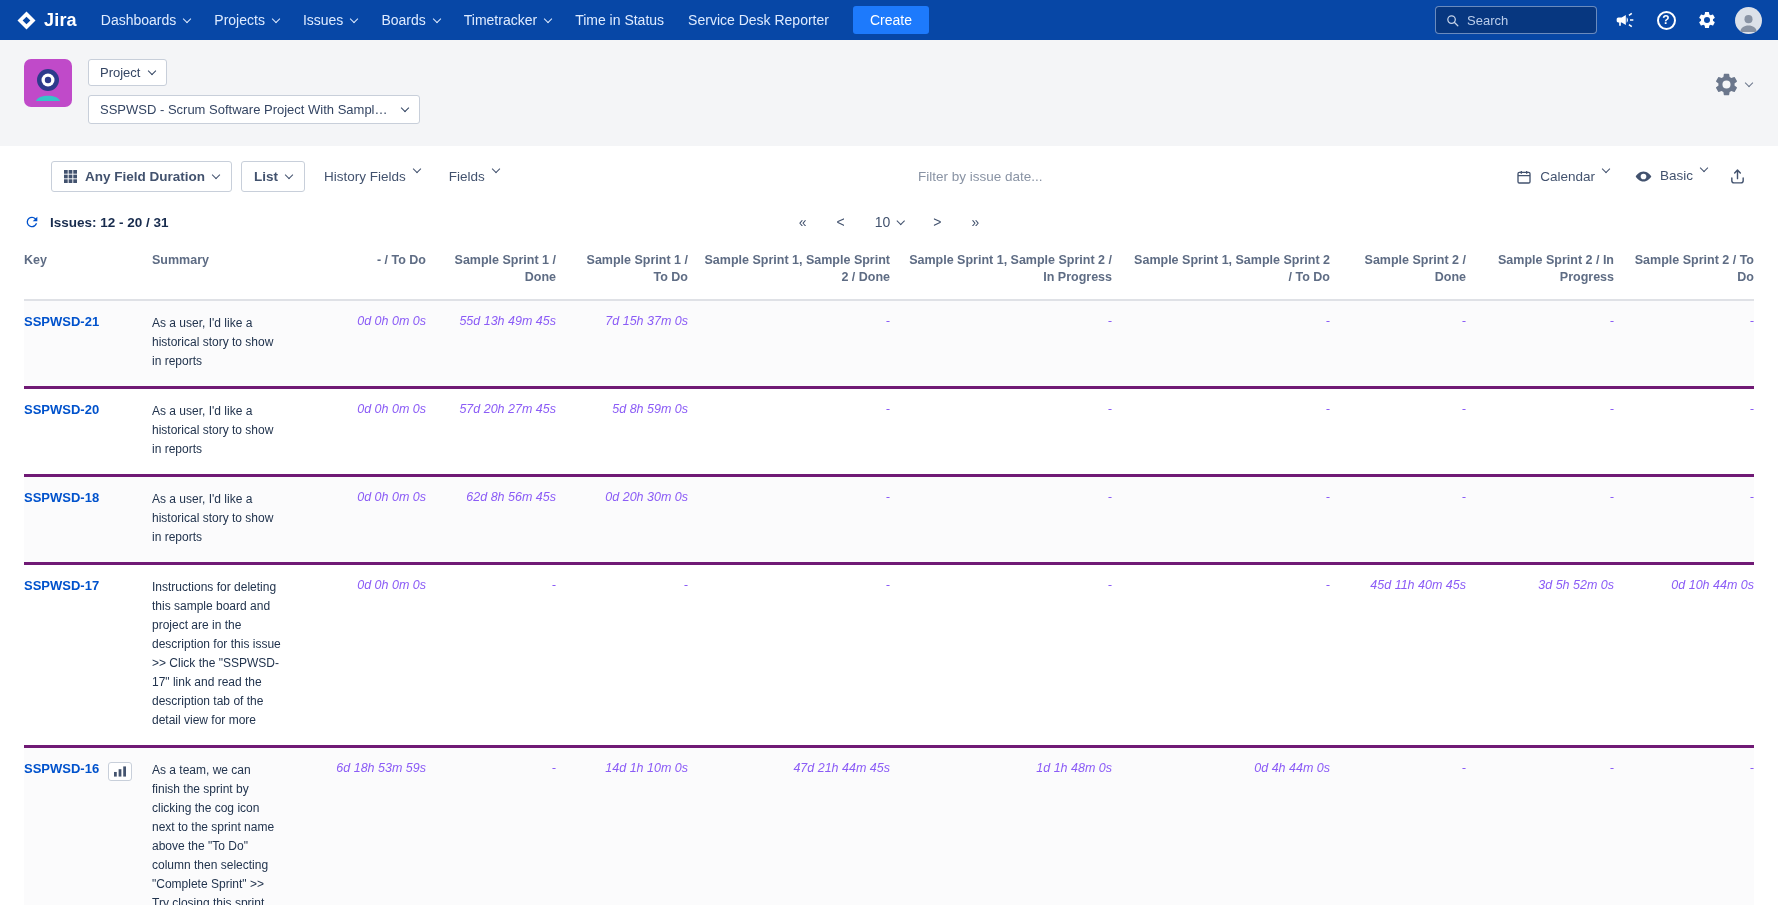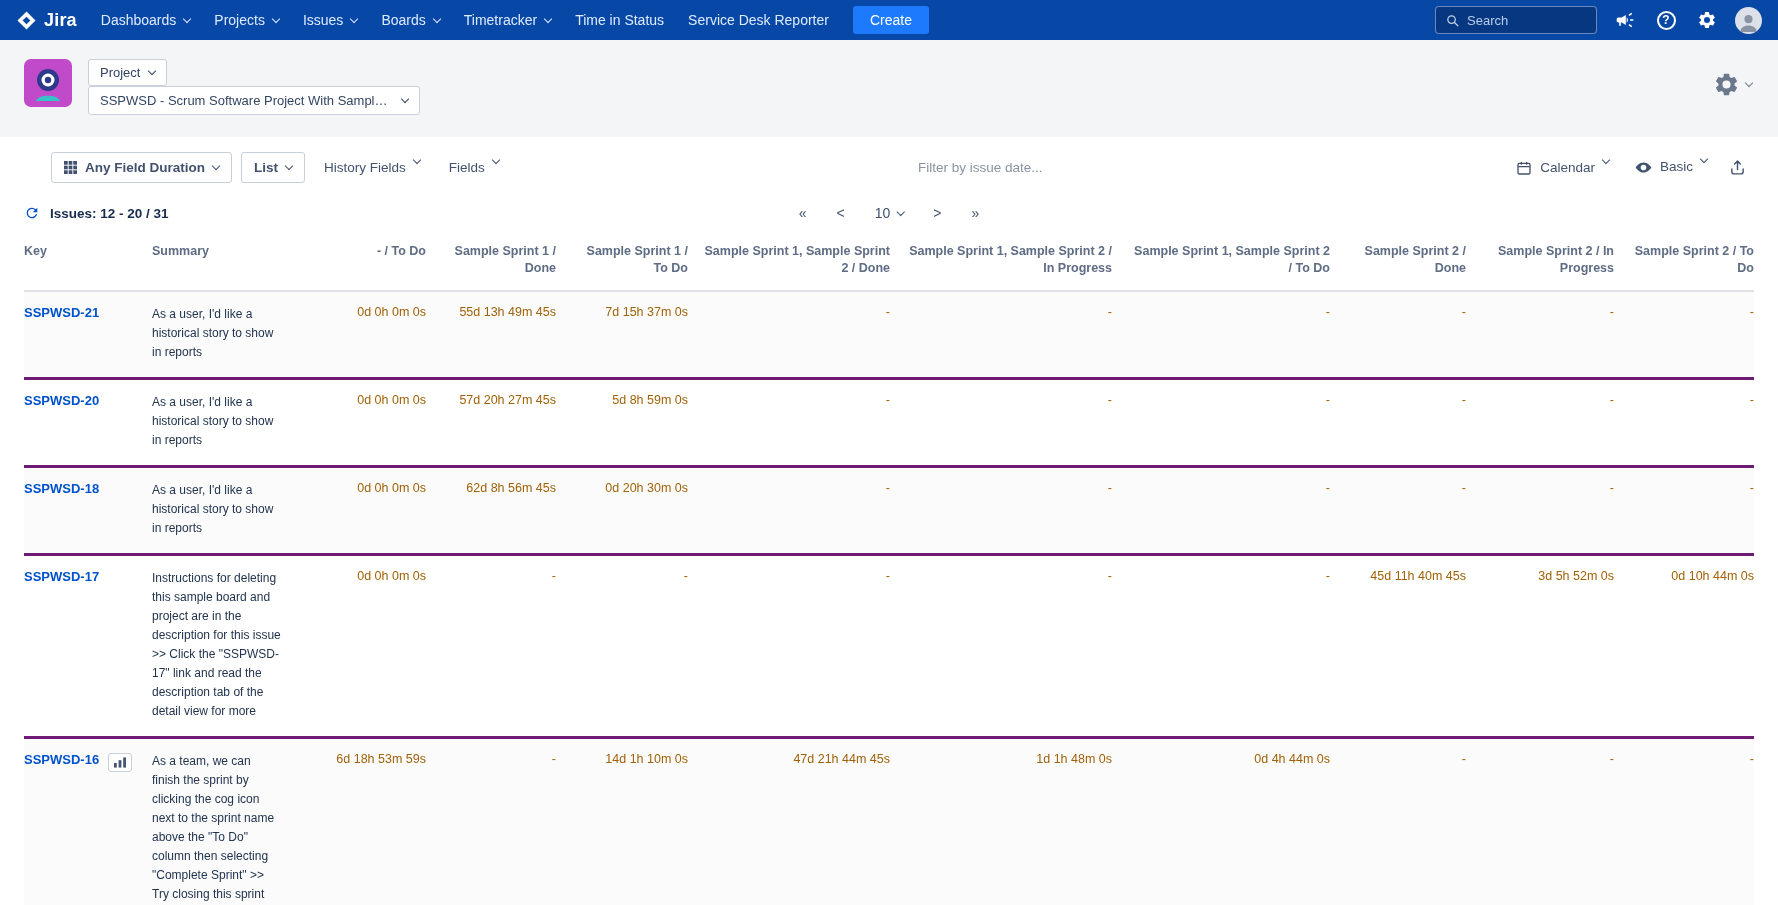--- a/index.html
+++ b/index.html
@@ -23,21 +23,21 @@
   .search-box input { flex:1; min-width:0; background:transparent; border:none; outline:none; color:#fff; font-size:13px; font-family:inherit; }
   .search-box input::placeholder { color:#BACDEA; }
   .nav-ic-btn { display:flex; align-items:center; justify-content:center; width:26px; height:26px; }
   .help-circle { width:19px; height:19px; border-radius:50%; border:2px solid #fff; color:#fff; font-size:12px; font-weight:bold; display:flex; align-items:center; justify-content:center; }
   .avatar { width:27px; height:27px; border-radius:50%; background:#DCE1E9; display:flex; align-items:flex-end; justify-content:center; overflow:hidden; }
 
   
   .project-header { background:var(--project-header-bg,#F4F5F7); padding:19px 26px 22px 24px; display:flex; justify-content:space-between; align-items:flex-start; }
   .ph-left { display:flex; gap:16px; align-items:flex-start; }
   .ph-avatar svg { display:block; }
-  .ph-col { display:flex; flex-direction:column; align-items:flex-start; }
+  .ph-col { display:flex; flex-direction:column; gap:9px; align-items:flex-start; }
   .scope-btn { display:inline-flex; align-items:center; gap:9px; background:#fff; border:1px solid #C8CFDA; border-radius:3px; padding:5px 11px; font-size:13px; color:#344563; }
   .project-select { display:inline-flex; align-items:center; justify-content:space-between; gap:12px; width:332px; background:#fff; border:1px solid #C8CFDA; border-radius:3px; padding:6px 11px; font-size:13px; color:#344563; }
   .ps-text { overflow:hidden; white-space:nowrap; text-overflow:ellipsis; }
   .ph-settings { display:flex; align-items:center; gap:6px; color:#6B778C; margin-top:12px; }
 
   
   .toolbar { display:flex; align-items:center; gap:9px; padding:15px 26px 0 24px; position:relative;margin-left:27px; }
   .tb-btn { display:inline-flex; align-items:center; gap:8px; background:#fff; border:1px solid #C8CFDA; border-radius:3px; padding:7px 12px; font-size:13.5px; font-weight:bold; color:var(--toolbar-text,#42526E); }
   .tb-text-btn { display:inline-flex; align-items:flex-start; gap:8px; background:none; border:none; padding:7px 10px; font-size:13.5px; color:var(--toolbar-text,#42526E); }
   .filter-input { position:absolute; left:50%; transform:translateX(-50%); width:280px; border:none; background:transparent; outline:none; font-size:13.5px; font-family:inherit; color:#505F79; text-align:right; }
@@ -59,21 +59,21 @@
   .issues-table th { font-size:12.5px; font-weight:bold; color:var(--header-text,#5E6C84); vertical-align:top; padding:12px 8px 13px; line-height:17px; }
   .issues-table th.al, .issues-table td.al { text-align:left; }
   .issues-table th.ar, .issues-table td.ar { text-align:right; }
   .issues-table th:first-child, .issues-table td:first-child { padding-left:0; }
   .issues-table th:last-child, .issues-table td:last-child { padding-right:0; }
   .issues-table tbody tr { border-bottom:3px solid #701a75; }
   .issues-table tbody tr:nth-child(odd) { background:#FBFBFC; }
   .issues-table td { vertical-align:top; padding:13px 8px 15px; font-size:12.5px; }
   .key-cell a { color:var(--link,#0052CC); font-weight:bold; font-size:13px; }
   .issues-table td.summary-cell { font-size:12px; line-height:19px; color:#22344E; padding-right:40px; }
-  .duration-cell { white-space:nowrap; color:#a16207; }
+  .duration-cell { white-space:nowrap; color:#8b5cf6;font-style:italic; }
   .chart-btn { display:inline-flex; align-items:center; justify-content:center; width:24px; height:19px; border:1px solid #C8CFDA; border-radius:3px; background:#fff; margin-left:9px; vertical-align:-4px; }
 
   th.col-0 { width:120px; } th.col-1 { width:178px; } th.col-2 { width:112px; }
   th.col-3 { width:130px; } th.col-4 { width:132px; } th.col-5 { width:202px; }
   th.col-6 { width:222px; } th.col-7 { width:218px; } th.col-8 { width:136px; }
   th.col-9 { width:148px; } th.col-10 { width:132px; }
 </style>
 </head>
 <body>
 

